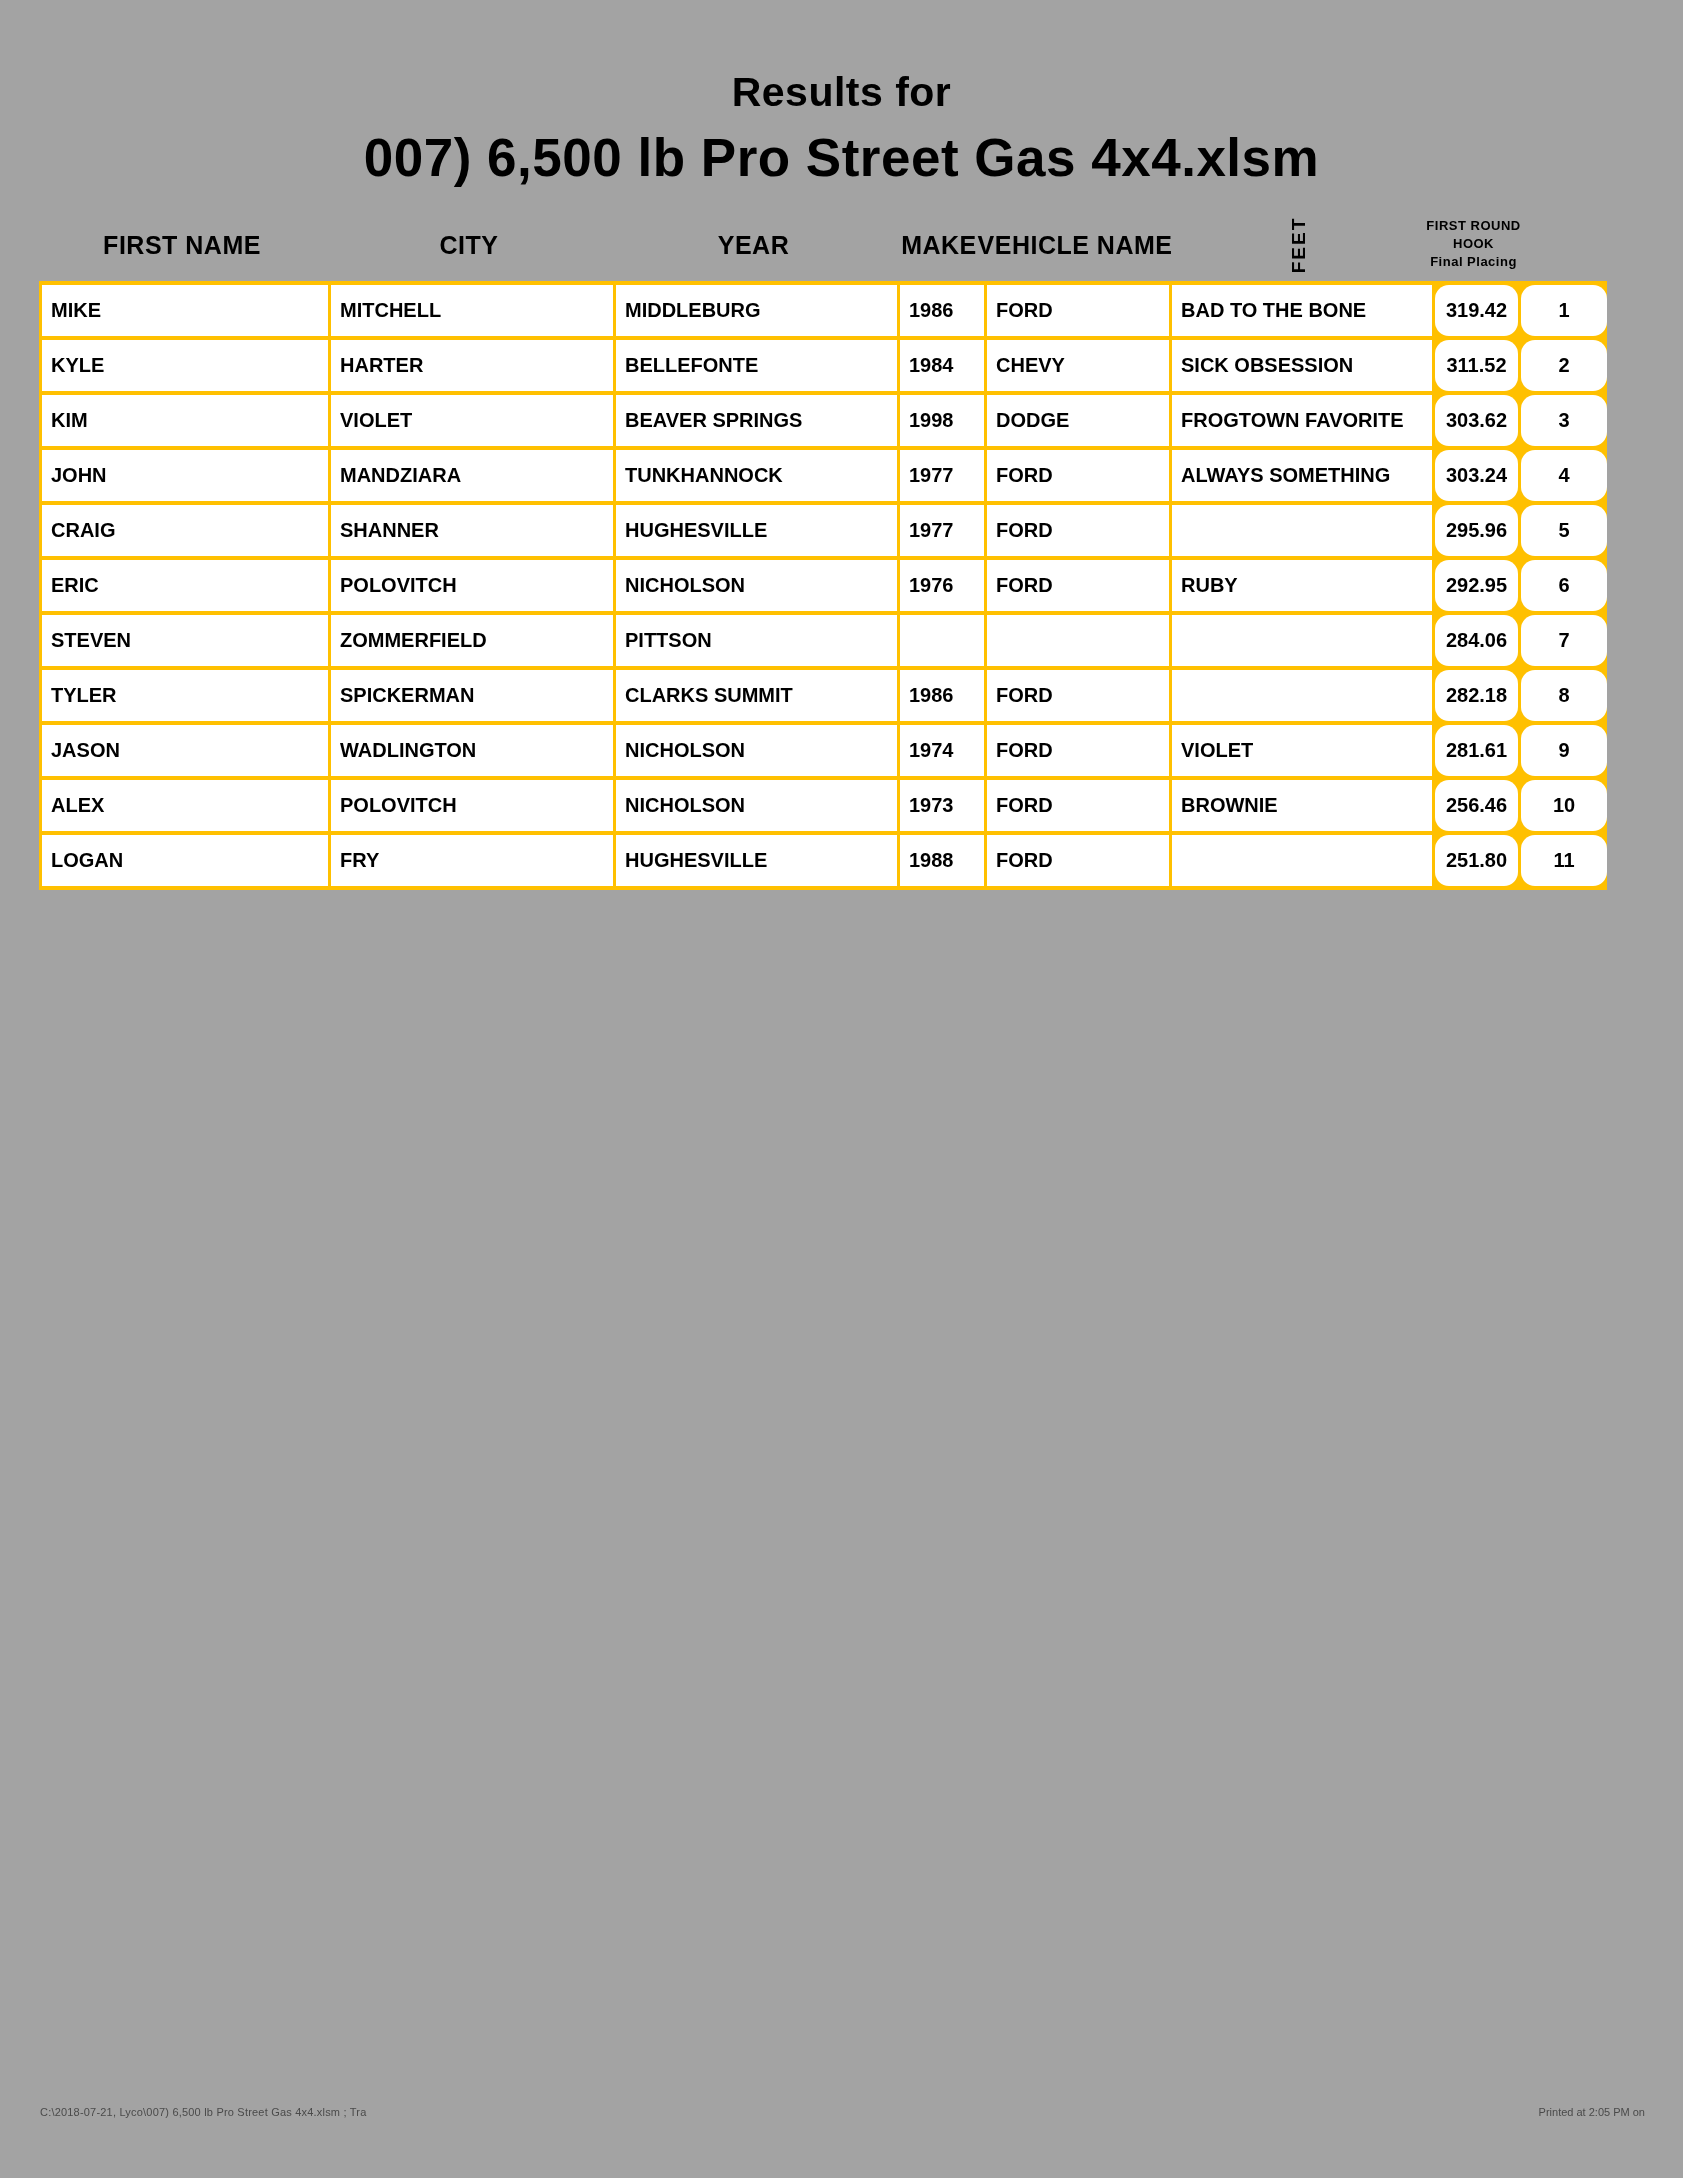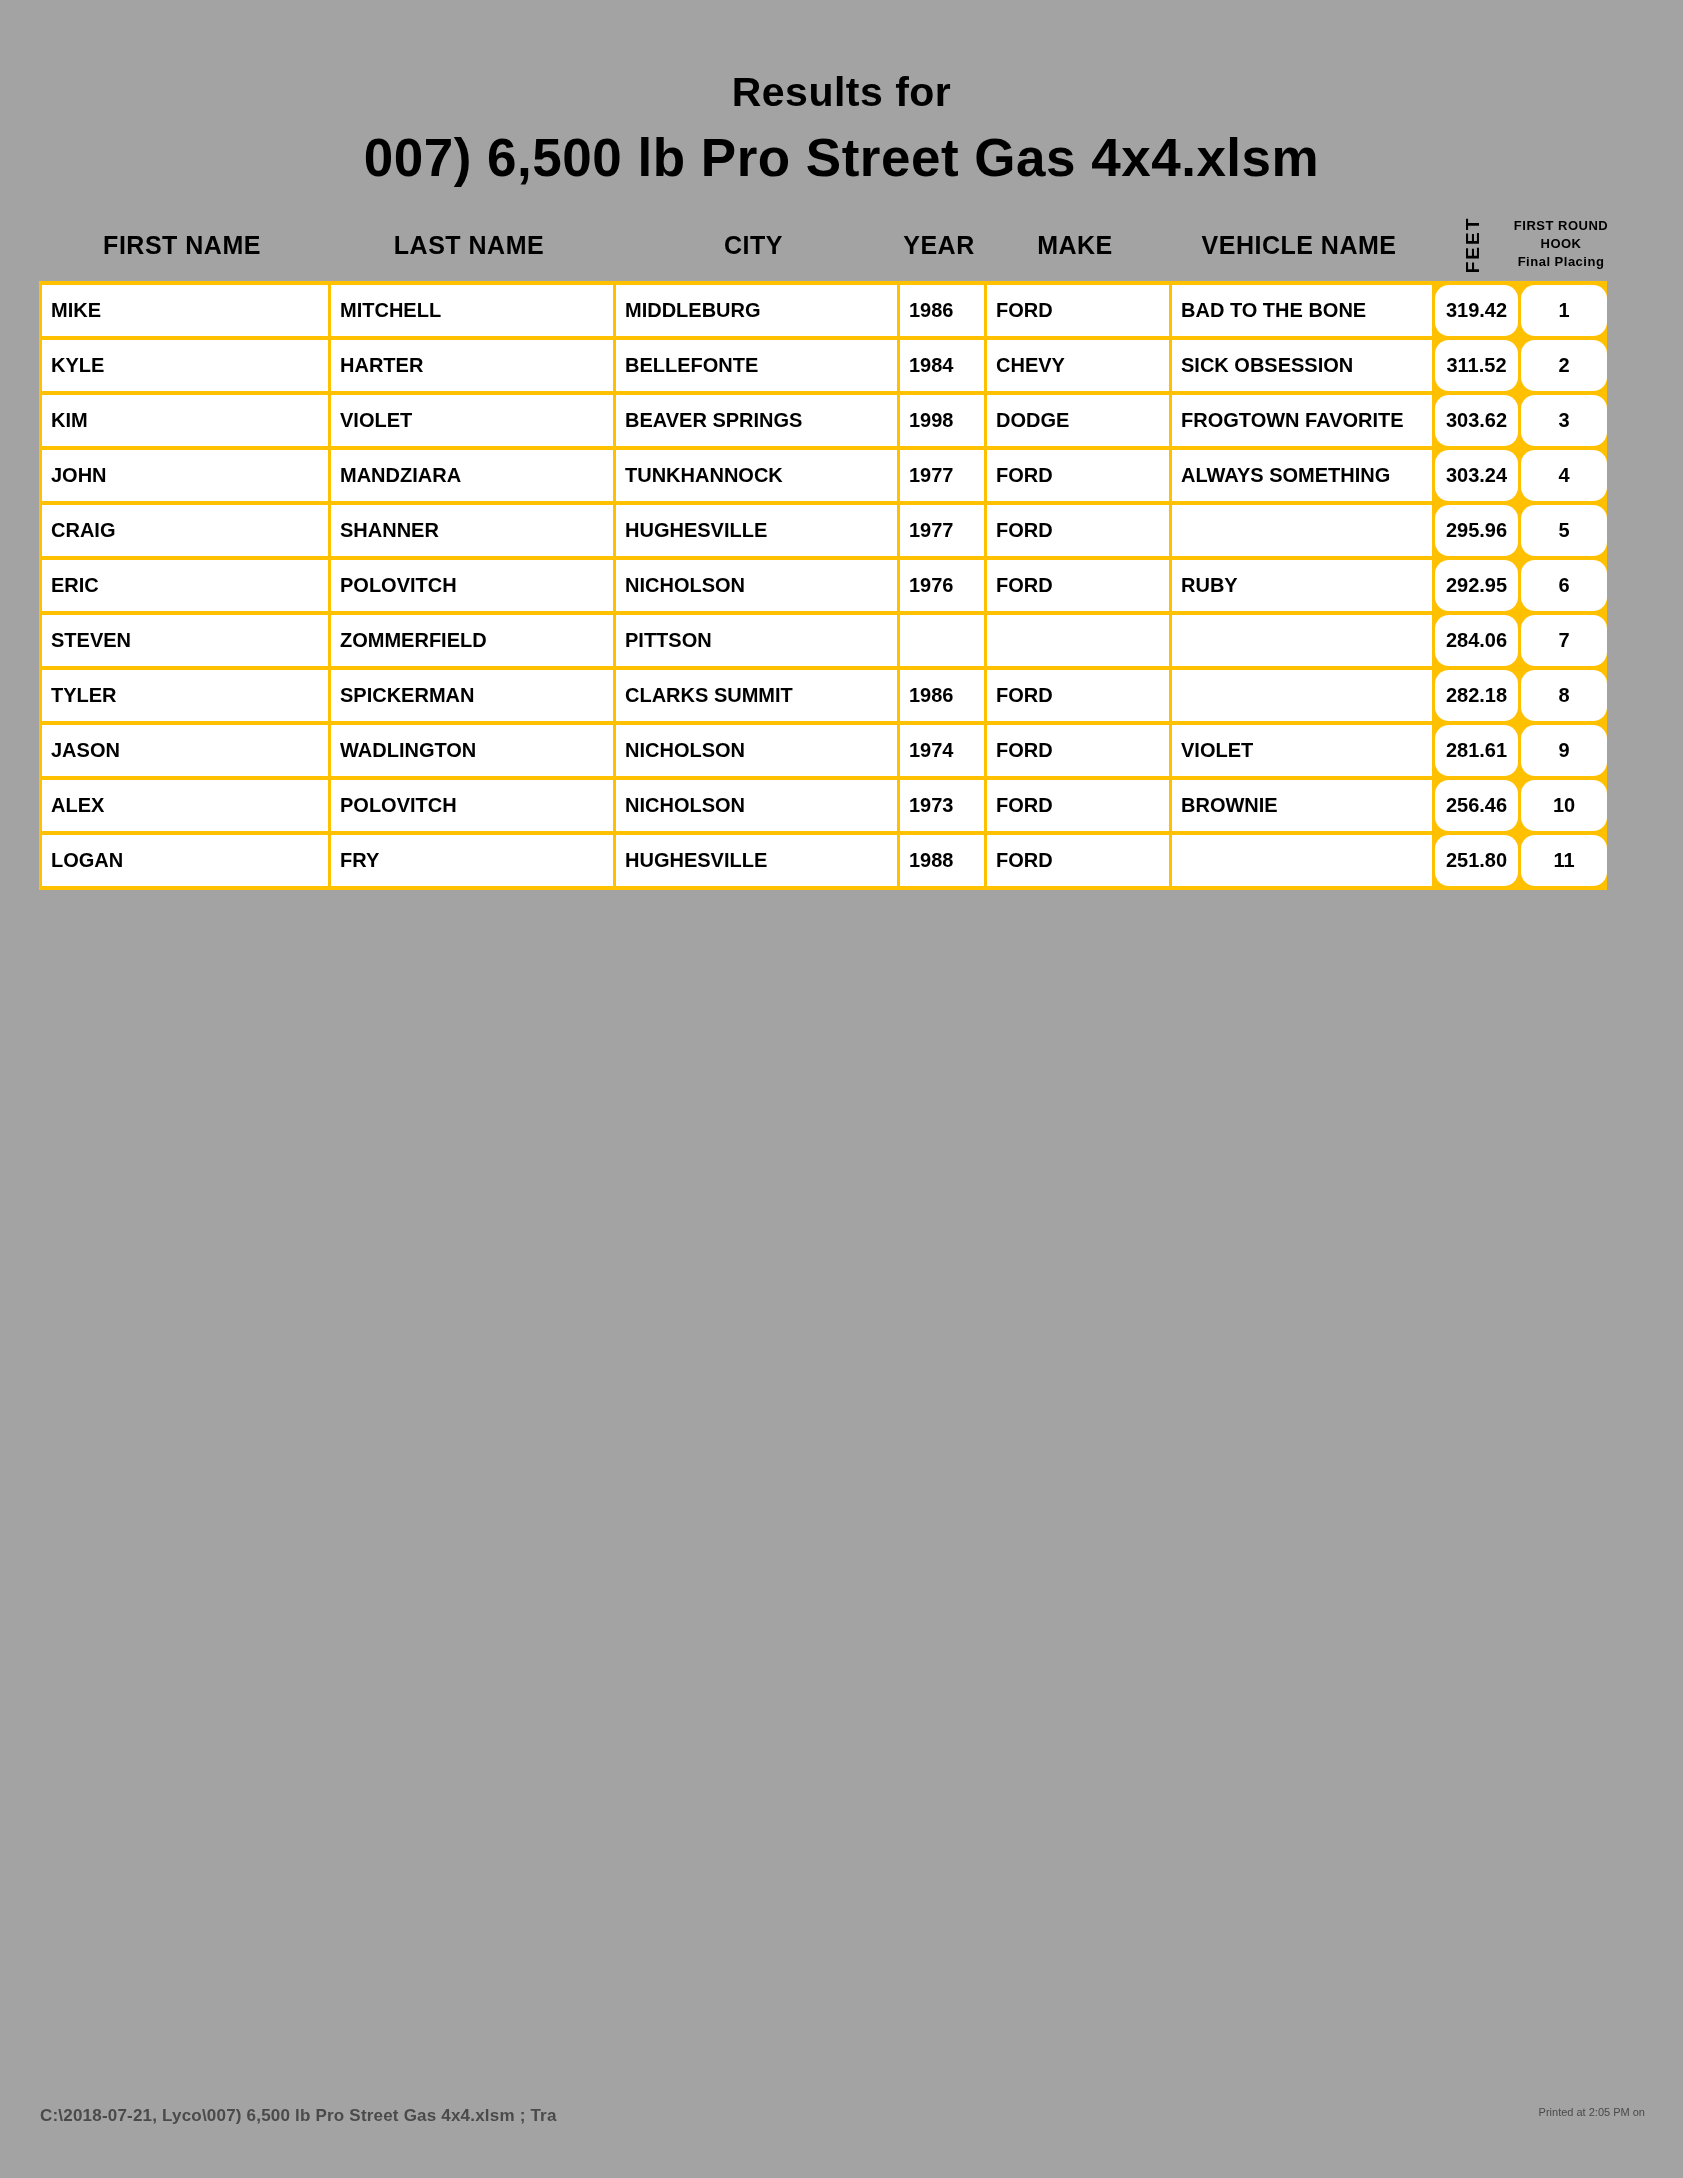--- a/index.html
+++ b/index.html
@@ -90,22 +90,22 @@
     overflow: hidden;
   }
   .cell.feet, .cell.placing {
     justify-content: center;
     padding-left: 0;
     border-radius: 14px;
   }
   .footer-left {
     position: absolute;
     left: 40px; top: 2106px;
-    font-size: 17px;
-    font-weight: bold;
+    font-size: 11px;
+    font-weight: normal;
     color: #4a4a4a;
     letter-spacing: 0.2px;
   }
   .footer-right {
     position: absolute;
     right: 38px; top: 2106px;
     font-size: 11px;
     font-weight: normal;
     color: #4a4a4a;
   }
@@ -113,21 +113,20 @@
 </head>
 <body>
 
 <div class="page">
 
   <div class="title-line1">Results for</div>
   <div class="title-line2">007) 6,500 lb Pro Street Gas 4x4.xlsm</div>
 
   <div class="header-row cols">
     <div class="h-cell">FIRST NAME</div>
-    <div class="h-cell">LAST NAME</div>
     <div class="h-cell">CITY</div>
     <div class="h-cell">YEAR</div>
     <div class="h-cell">MAKE</div>
     <div class="h-cell">VEHICLE NAME</div>
     <div class="h-cell h-feet">
       <span class="rot">FEET</span>
     </div>
     <div class="h-cell h-placing">
       <span>FIRST ROUND</span>
       <span>HOOK</span>

